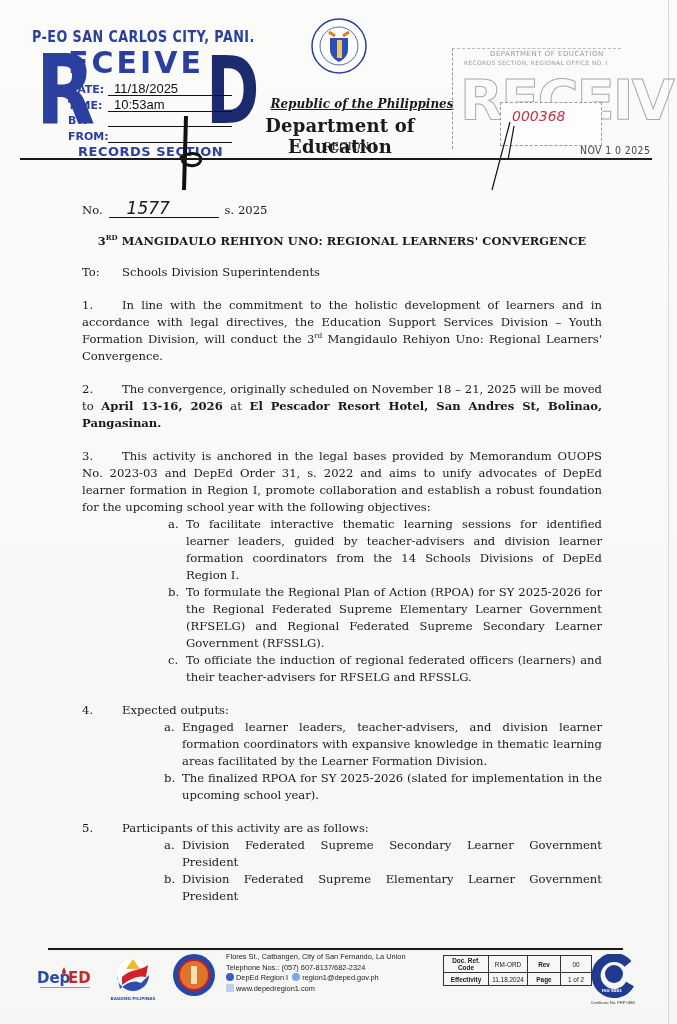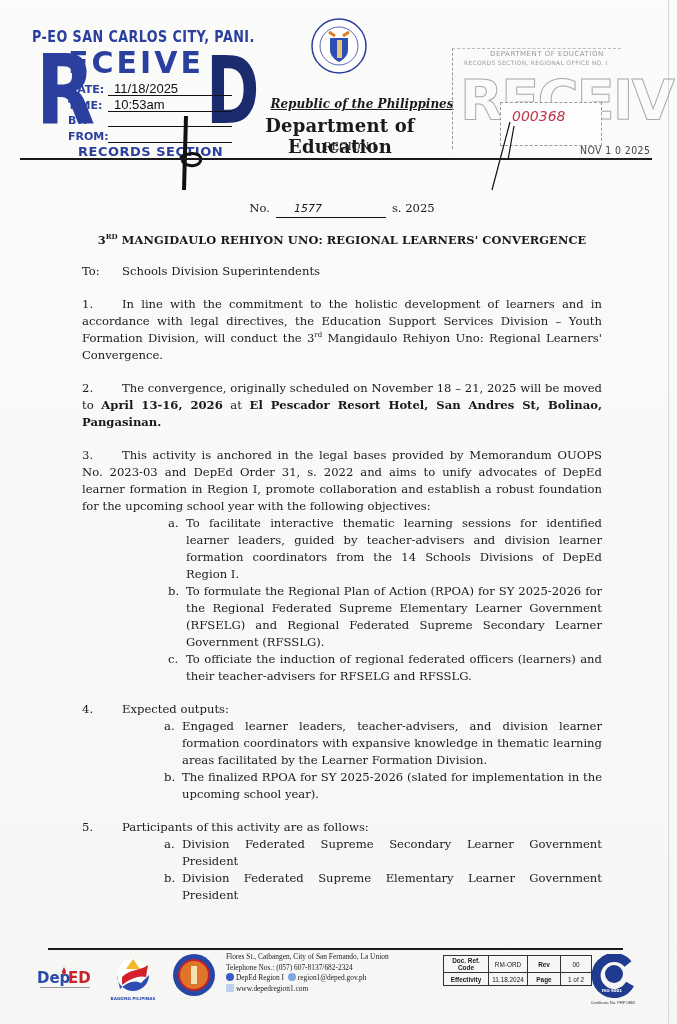--- a/index.html
+++ b/index.html
@@ -38,42 +38,42 @@
   .stamp-right .ghost { position:absolute; left:8px; top:26px; font-size:56px; font-weight:bold; color:transparent; -webkit-text-stroke:1px #aaa; letter-spacing:-2px; line-height:60px; }
   .stamp-right .box { position:absolute; left:48px; top:58px; width:100px; height:42px; background:#fdfdfd; border:1px dashed #999; }
   .stamp-right .num { position:absolute; left:60px; top:64px; font-family:"DejaVu Sans", sans-serif; font-style:italic; font-size:14px; color:#c0354a; }
   .stamp-right .date { position:absolute; left:128px; top:100px; font-size:11px; color:#444; letter-spacing:0.5px; transform:scaleX(0.85); transform-origin:left; white-space:nowrap; }
   .stamp-rule { position:absolute; left:452px; top:159px; width:196px; height:1px; background:#222; }
   .stamp-stroke { position:absolute; left:488px; top:120px; width:30px; height:72px; }
 
   
   .body { position:absolute; left:82px; top:200px; width:520px; font-family:"DejaVu Serif", serif; font-size:11.6px; line-height:17px; color:#1a1a1a; }
   .memo-title { font-weight:bold; font-size:12px; }
-  .memo-no { margin-top:0; display:flex; align-items:baseline;justify-content:center; }
-  .memo-no .blank { display:inline-block; width:92px; border-bottom:1px solid #111; margin:0 6px; text-align:left; padding-left:18px; font-family:"DejaVu Sans", sans-serif; font-style:italic; font-size:11px; }
+  .memo-no { margin-top:0; display:flex; align-items:baseline; }
+  .memo-no .blank { display:inline-block; width:92px; border-bottom:1px solid #111; margin:0 6px; text-align:left; padding-left:18px; font-family:"DejaVu Sans", sans-serif; font-style:italic; font-size:17px; }
   .subject { margin-top:14px; text-align:center; font-weight:bold; font-size:11.4px; letter-spacing:0.1px; }
   .subject sup { font-size:7px; }
   .to { margin-top:14px; display:flex; }
   .to .lbl { width:40px; }
   .para { margin-top:16px; text-align:justify; }
   .para .n { display:inline-block; width:40px; }
   .para b { font-weight:bold; }
   .sub { display:flex; text-align:justify; }
   .sub .l { width:18px; flex:none; }
   .sub .t { flex:1; }
   .subs { margin-left:86px; }
   .subs2 { margin-left:82px; }
   sup { font-size:7px; vertical-align:super; line-height:0; }
 
   
   .foot-rule { position:absolute; left:48px; right:54px; top:948px; height:2px; background:#1a1a1a; }
   .logo-deped { position:absolute; left:36px; top:963px; width:58px; height:30px; }
   .logo-bagong { position:absolute; left:108px; top:955px; width:50px; height:48px; }
   .logo-region { position:absolute; left:172px; top:953px; width:44px; height:44px; }
-  .foot-info { position:absolute; left:226px; top:952px; font-family:Liberation Serif, serif; font-size:7.4px; line-height:10.6px; color:#222; }
+  .foot-info { position:absolute; left:226px; top:952px; font-family:Liberation Sans, sans-serif; font-size:7.4px; line-height:10.6px; color:#222; }
   .foot-info .ic { display:inline-block; width:8px; height:8px; border-radius:50%; vertical-align:-1px; margin-right:2px; }
   .doc-table { position:absolute; left:443px; top:955px; border-collapse:collapse; font-family:"Liberation Sans", sans-serif; font-size:6.4px; }
   .doc-table td { border:1px solid #333; text-align:center; padding:1px 3px; height:10px; }
   .doc-table td.h { font-weight:bold; }
   .iso { position:absolute; left:590px; top:954px; width:44px; height:44px; }
   .iso-cert { position:absolute; left:590px; top:1000px; width:46px; text-align:center; font-family:"Liberation Sans", sans-serif; font-size:4px; color:#333; }
 </style>
 </head>
 <body>
 

